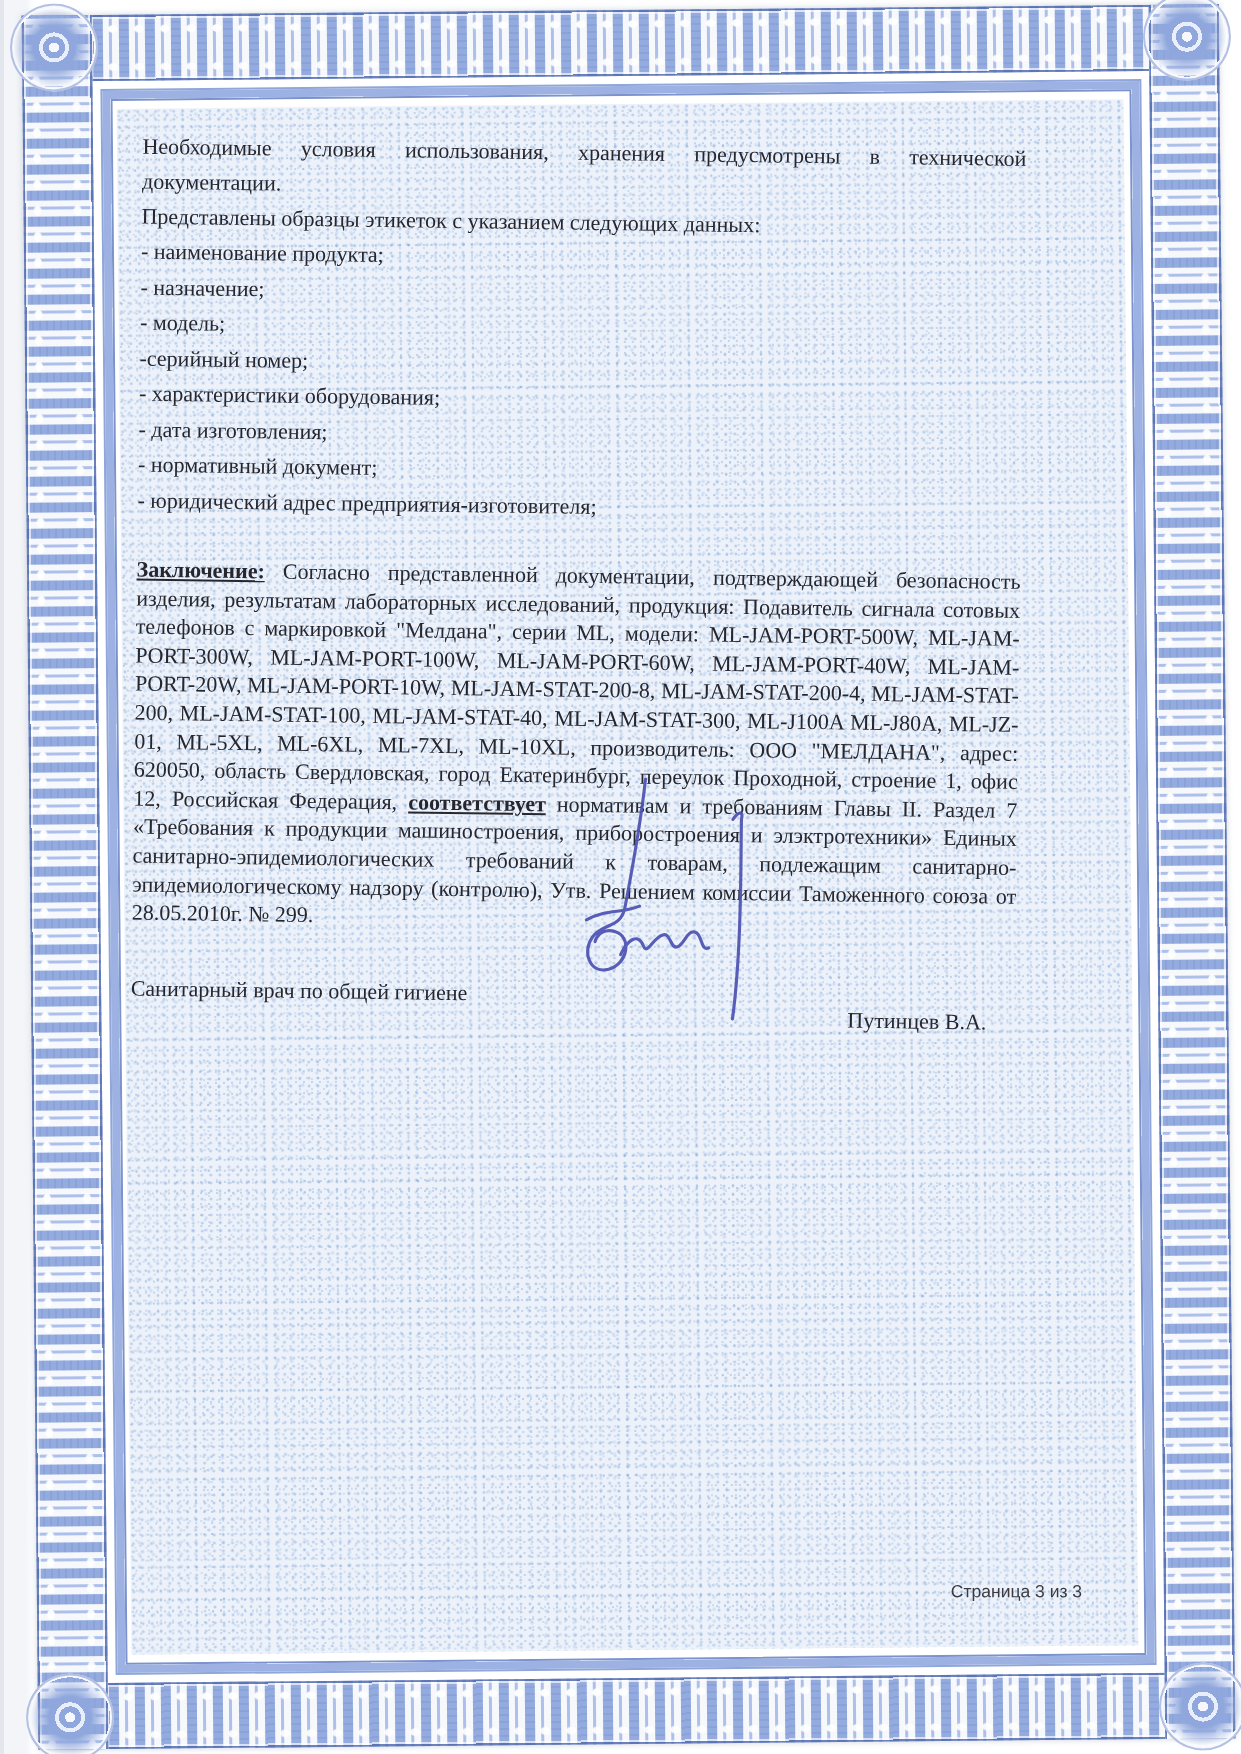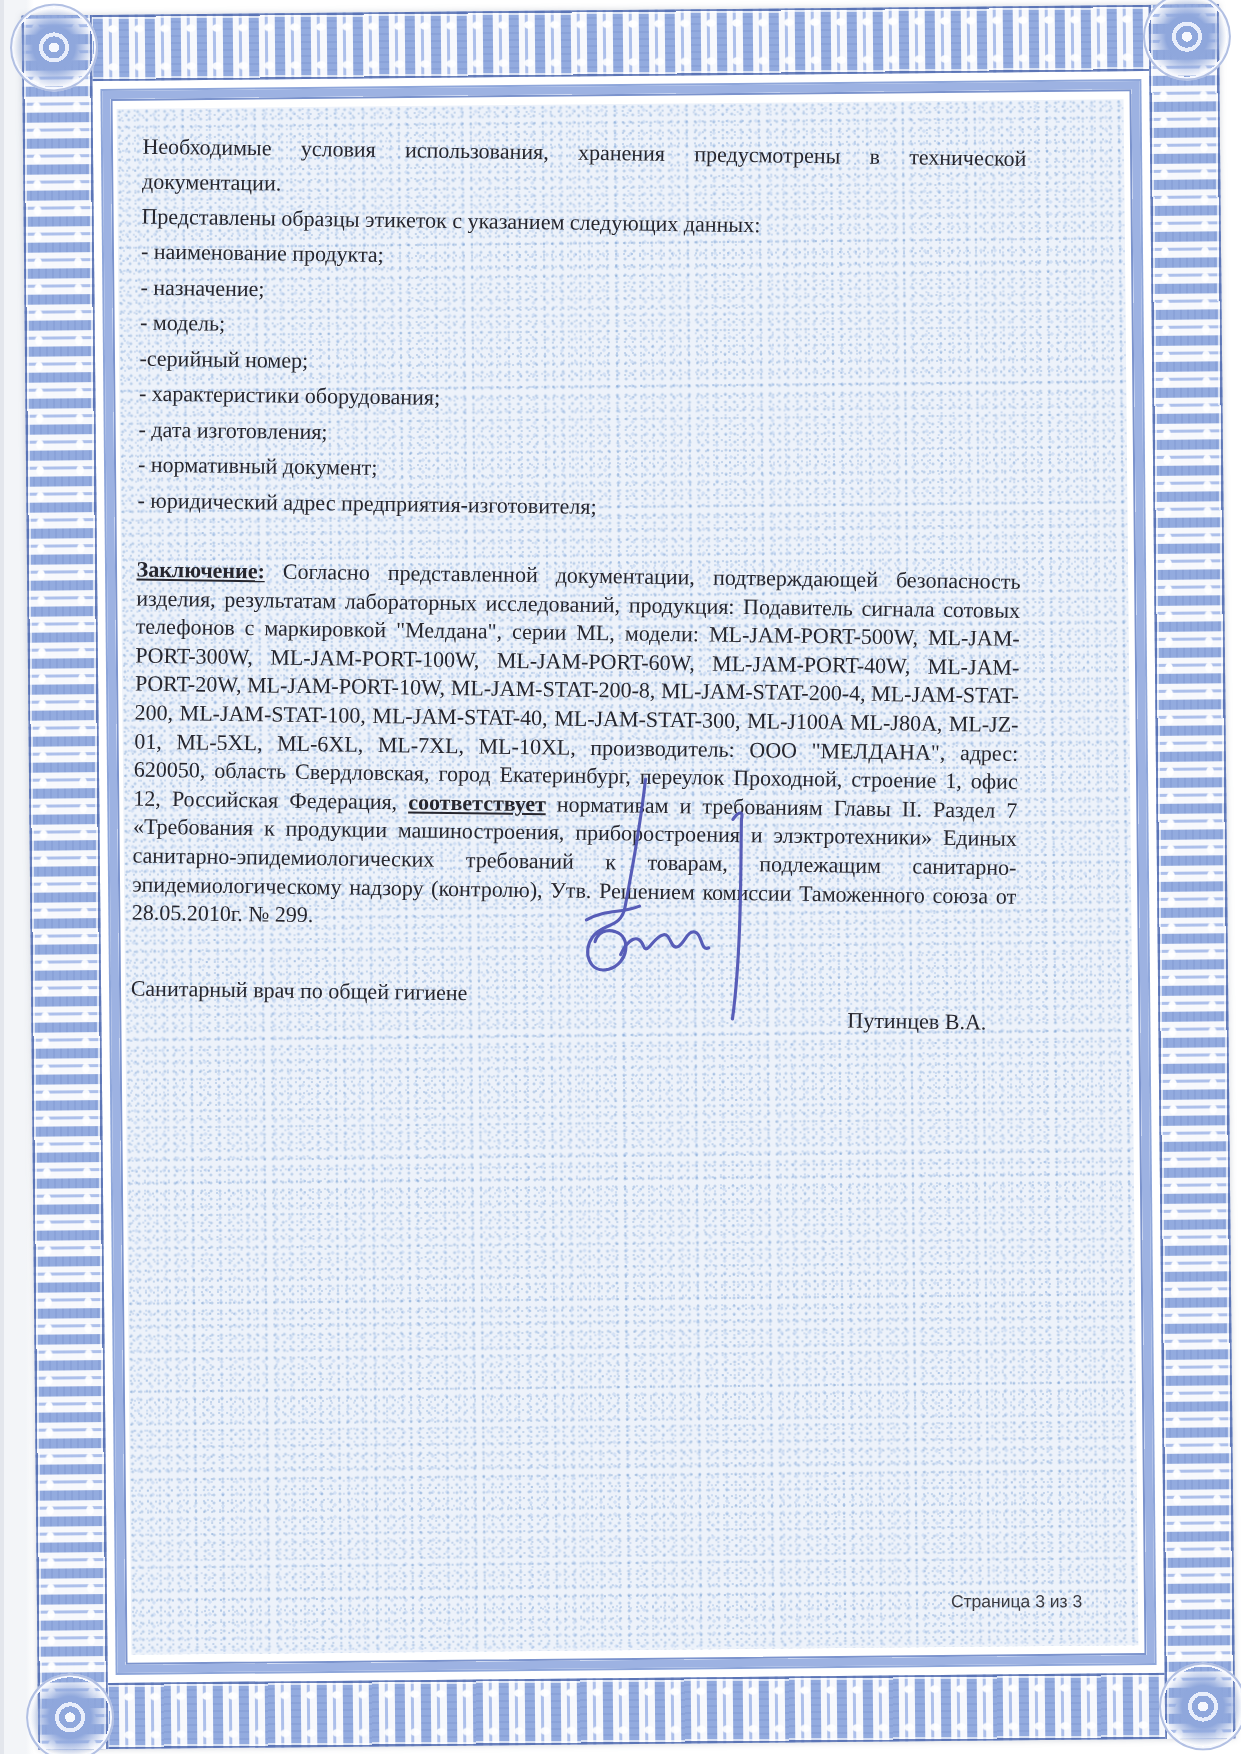--- a/index.html
+++ b/index.html
@@ -76,21 +76,21 @@
     color:#26262e;font-size:22px;
   }
   .para{margin:0;text-align:justify;line-height:35px;}
   .li{line-height:35.5px;white-space:nowrap;}
   .conclusion{margin:38px 0 0 0;text-align:justify;line-height:28.6px;}
   .bu{font-weight:bold;text-decoration:underline;}
   .sign-row{margin-top:48px;display:flex;justify-content:space-between;align-items:flex-start;padding-right:28px;}
   .sign-name{margin-top:22px;}
   .signature-svg{position:absolute;left:428px;top:668px;pointer-events:none;}
   .footer{
-    position:absolute;right:56px;bottom:34px;
+    position:absolute;right:56px;bottom:44px;
     font-family:"Liberation Sans",sans-serif;font-size:17.5px;color:#3a3a40;
     transform:rotate(0.6deg);
   }
 </style>
 </head>
 <body>
 
 <div class="scan">
   <div class="paper">
 

